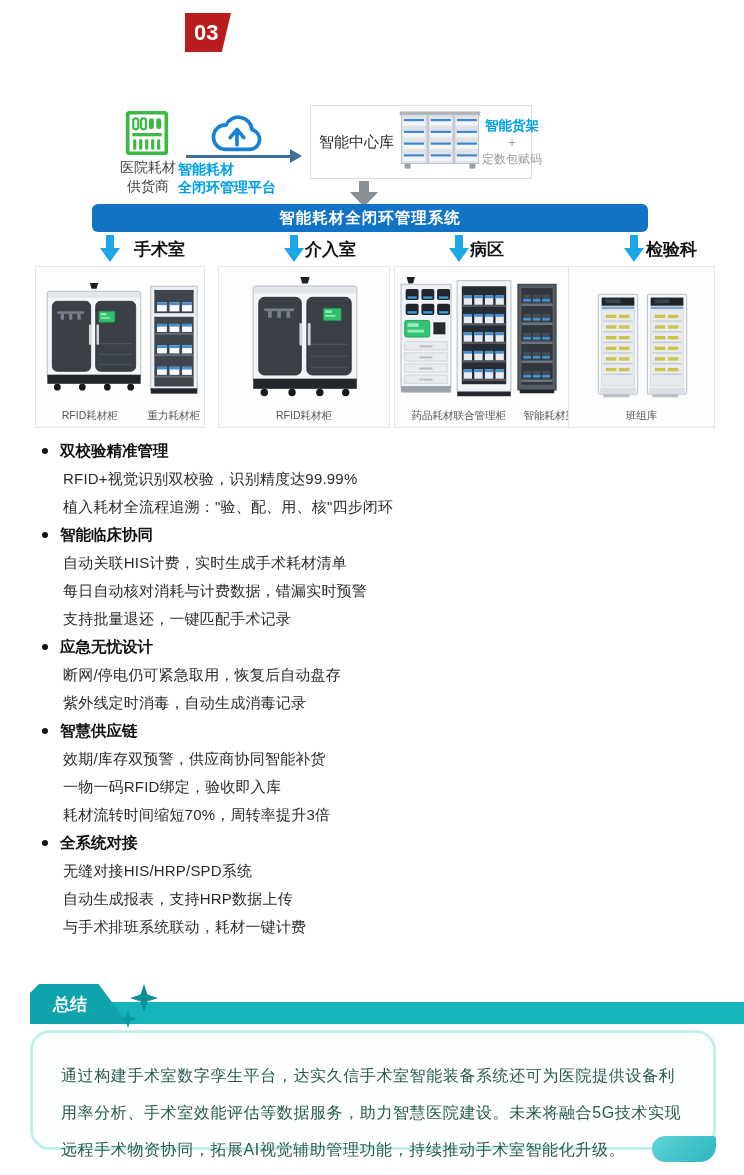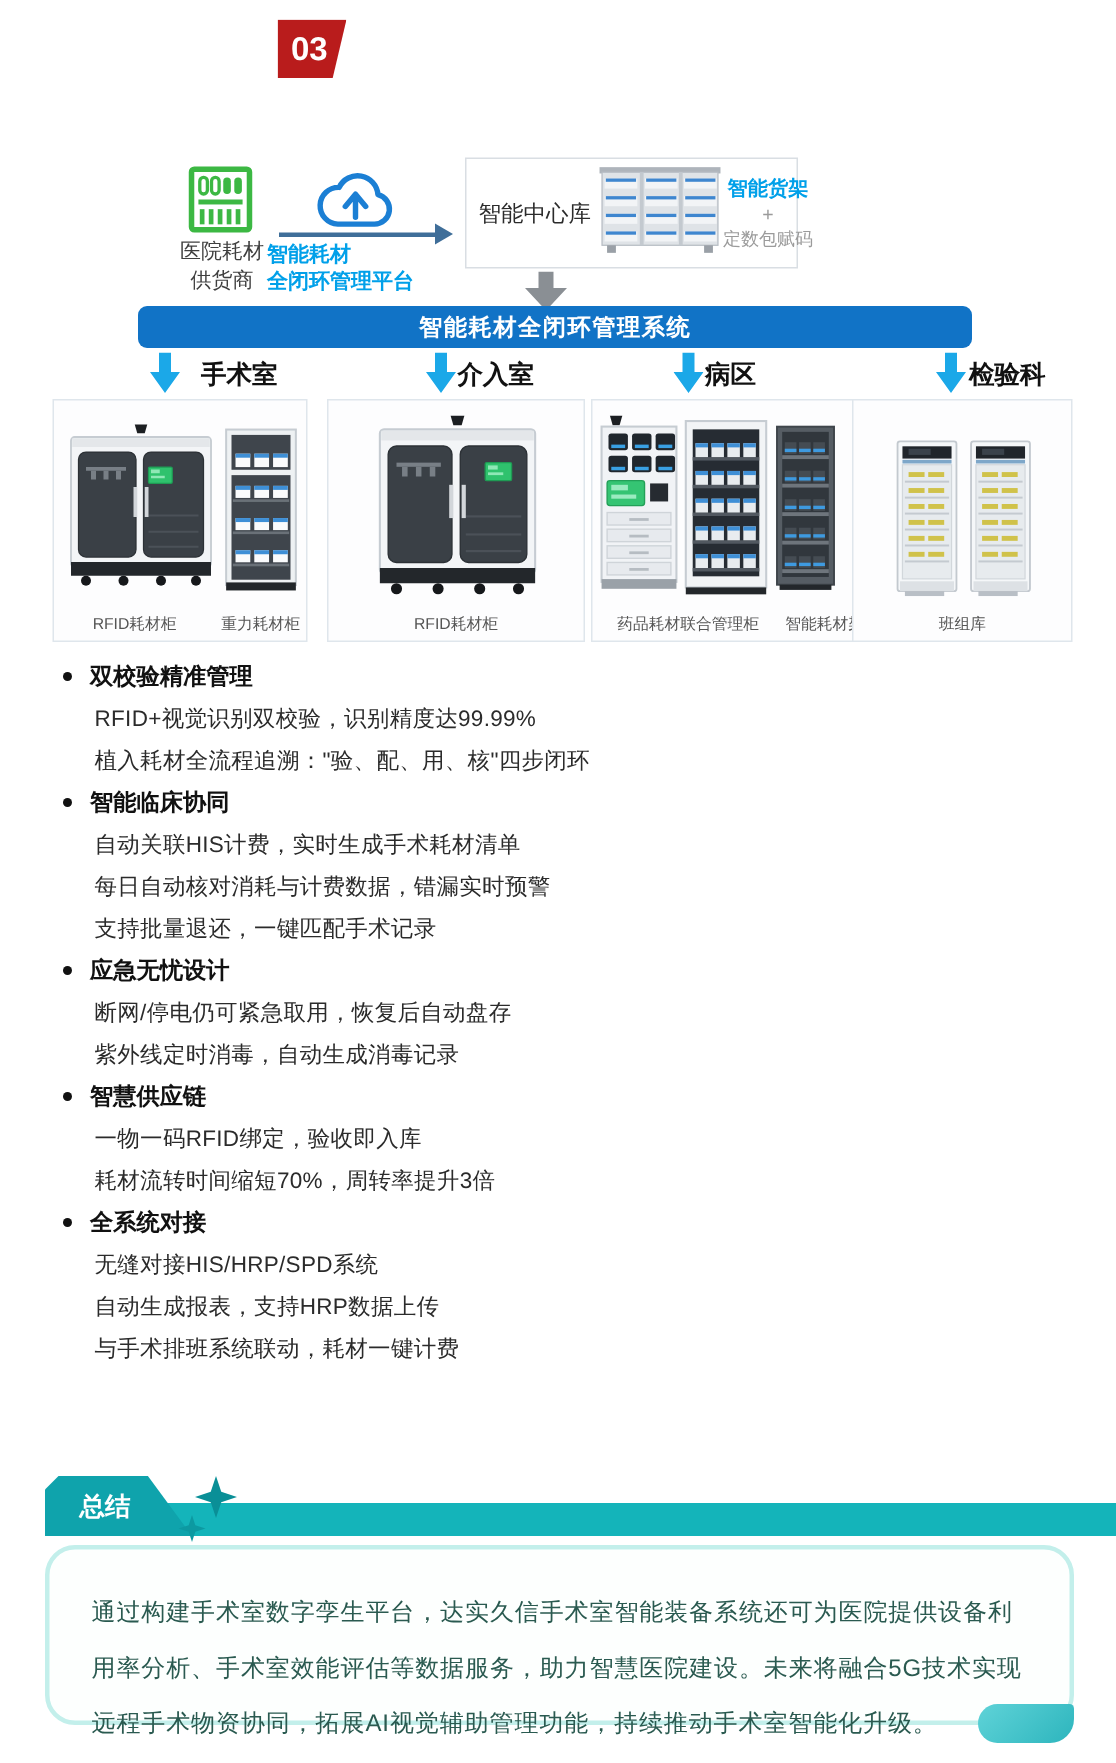--- a/index.html
+++ b/index.html
@@ -515,20 +515,23 @@
         <span class="f-item">断网/停电仍可紧急取用，恢复后自动盘存</span>
       </div>
     <div class="f-row">
         <span class="f-item">紫外线定时消毒，自动生成消毒记录</span>
       </div>
     <div class="f-row">
         <span class="f-dot"></span>
         <span class="f-title">智慧供应链</span>
       </div>
     <div class="f-row">
+        <span class="f-item">效期/库存双预警，供应商协同智能补货</span>
+      </div>
+    <div class="f-row">
         <span class="f-item">一物一码RFID绑定，验收即入库</span>
       </div>
     <div class="f-row">
         <span class="f-item">耗材流转时间缩短70%，周转率提升3倍</span>
       </div>
     <div class="f-row">
         <span class="f-dot"></span>
         <span class="f-title">全系统对接</span>
       </div>
     <div class="f-row">

